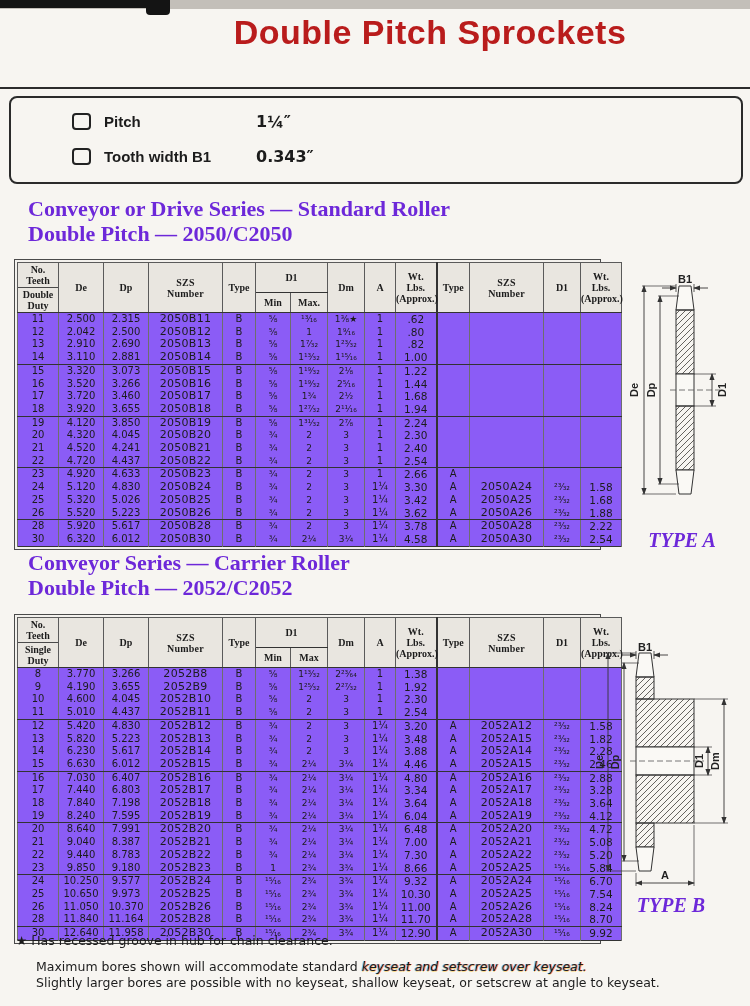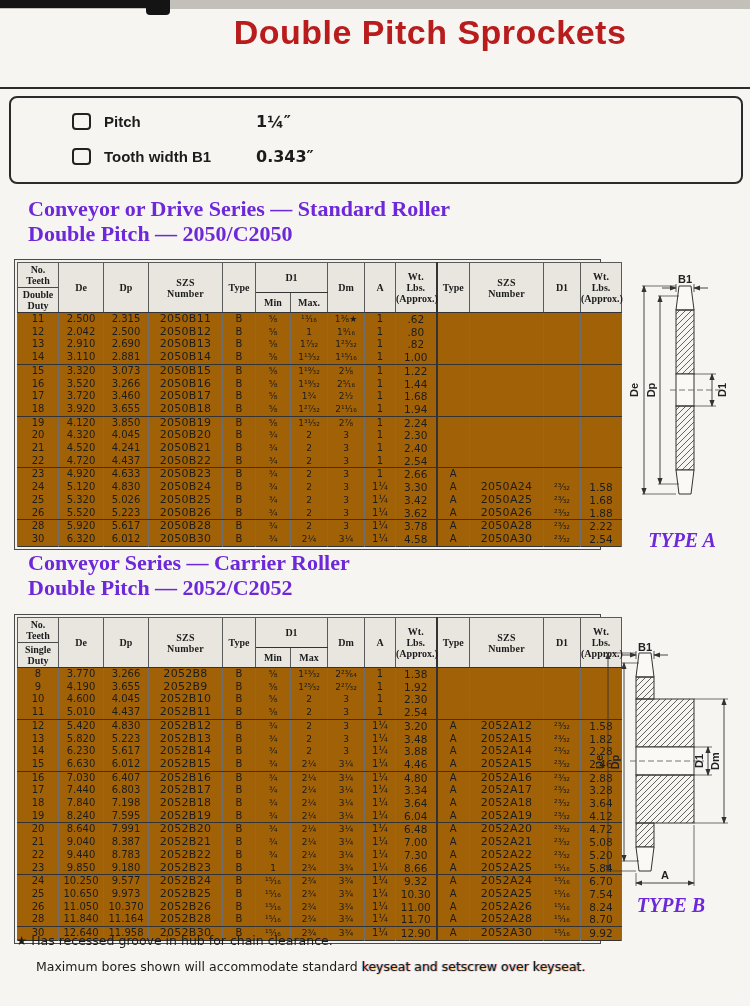--- a/index.html
+++ b/index.html
@@ -18,21 +18,21 @@
   .spec-row.r1{top:13px}.spec-row.r2{top:48px}
   .checkbox{width:15px;height:13px;border:2px solid #222;border-radius:4px;margin-right:13px;flex:none;}
   .spec-label{font:bold 15px "Liberation Sans",sans-serif;width:152px;}
   .spec-value{font:bold 16px "DejaVu Sans",sans-serif;}
 
   .sec-title{position:absolute;left:28px;font:bold 22px "Liberation Serif",serif;line-height:25px;color:#6d28d9;}
   .sec1{top:196px}.sec2{top:550px}
 
   .tbl-frame{position:absolute;left:14px;width:581px;border:1.5px solid #4a4a4a;padding:2px;background:#f3f1ed;}
   .tf1{top:259px}.tf2{top:614px}
-  table{border-collapse:collapse;table-layout:fixed;width:100%;background:#a16207;border:1.5px solid #333;}
+  table{border-collapse:collapse;table-layout:fixed;width:100%;background:#8b5cf6;border:1.5px solid #333;}
   col.w-teeth{width:41px}col.w-de{width:45px}col.w-dp{width:45px}col.w-szs{width:74px}
   col.w-type{width:33px}col.w-min{width:35px}col.w-max{width:37px}col.w-dm{width:37px}
   col.w-a{width:31px}col.w-wt{width:41px}col.w-type2{width:33px}col.w-szs2{width:74px}
   col.w-d1b{width:37px}col.w-wtb{width:41px}
   th{background:#e9e6e0;border:1px solid #5a5a5a;border-bottom:1.5px solid #333;
      font:bold 10px "Liberation Serif",serif;padding:0;vertical-align:middle;}
   th span{display:block;white-space:pre-line;line-height:1.1;}
   tr.h1 th{height:27px;}
   tr.h2 th{height:17px;}
   th.th-wt span{font-size:10px;}
@@ -49,21 +49,21 @@
 
   .diag{position:absolute;}
   .diagA{top:274px;left:626px;width:112px;}
   .diagB{top:643px;left:596px;width:150px;}
   .type-caption{text-align:center;font:italic bold 20px "Liberation Serif",serif;margin-top:3px;color:#6d28d9;}
   svg text{font-family:"Liberation Sans",sans-serif;font-size:11px;fill:#222;}
   svg{display:block;}
 
   .fn-star{position:absolute;top:933px;left:16px;font-size:12.5px;}
   .fn-block{position:absolute;top:959px;left:36px;font-size:12.5px;line-height:16px;width:700px;}
-  .smudge{text-shadow:1px 0 rgba(255,60,60,.55),-1px 0 rgba(40,160,220,.55),0 1px rgba(250,190,40,.5);}
+  .smudge{text-shadow:1px 0 rgba(255,60,60,.55),-1px 0 rgba(40,160,220,.55),0 1px rgba(250,190,40,.5);font-style:italic;}
 </style>
 </head>
 <body>
 
 <div class="page">
   <div class="top-strip"></div>
   <div class="top-blob"></div>
   <div class="top-blob2"></div>
 
   <div class="title">Double Pitch Sprockets</div>
@@ -974,14 +974,15 @@
       <line x1="98" y1="182" x2="98" y2="243" stroke="#333" stroke-width="0.7"></line>
       <line x1="40" y1="240" x2="98" y2="240" stroke="#333" stroke-width="0.9" marker-start="url(#arrB)" marker-end="url(#arrB)"></line>
       <text x="69" y="236" text-anchor="middle" font-weight="bold">A</text>
     </svg>
     <div class="type-caption">TYPE B</div>
   </div>
 
   <div class="fn-star">★ Has recessed groove in hub for chain clearance.</div>
   <div class="fn-block">
     <div><span>Maximum bores shown will accommodate standard </span><span class="smudge">keyseat and setscrew over keyseat.</span></div>
+    <div>Slightly larger bores are possible with no keyseat, shallow keyseat, or setscrew at angle to keyseat.</div>
   </div>
 </div>
 
 </body></html>

